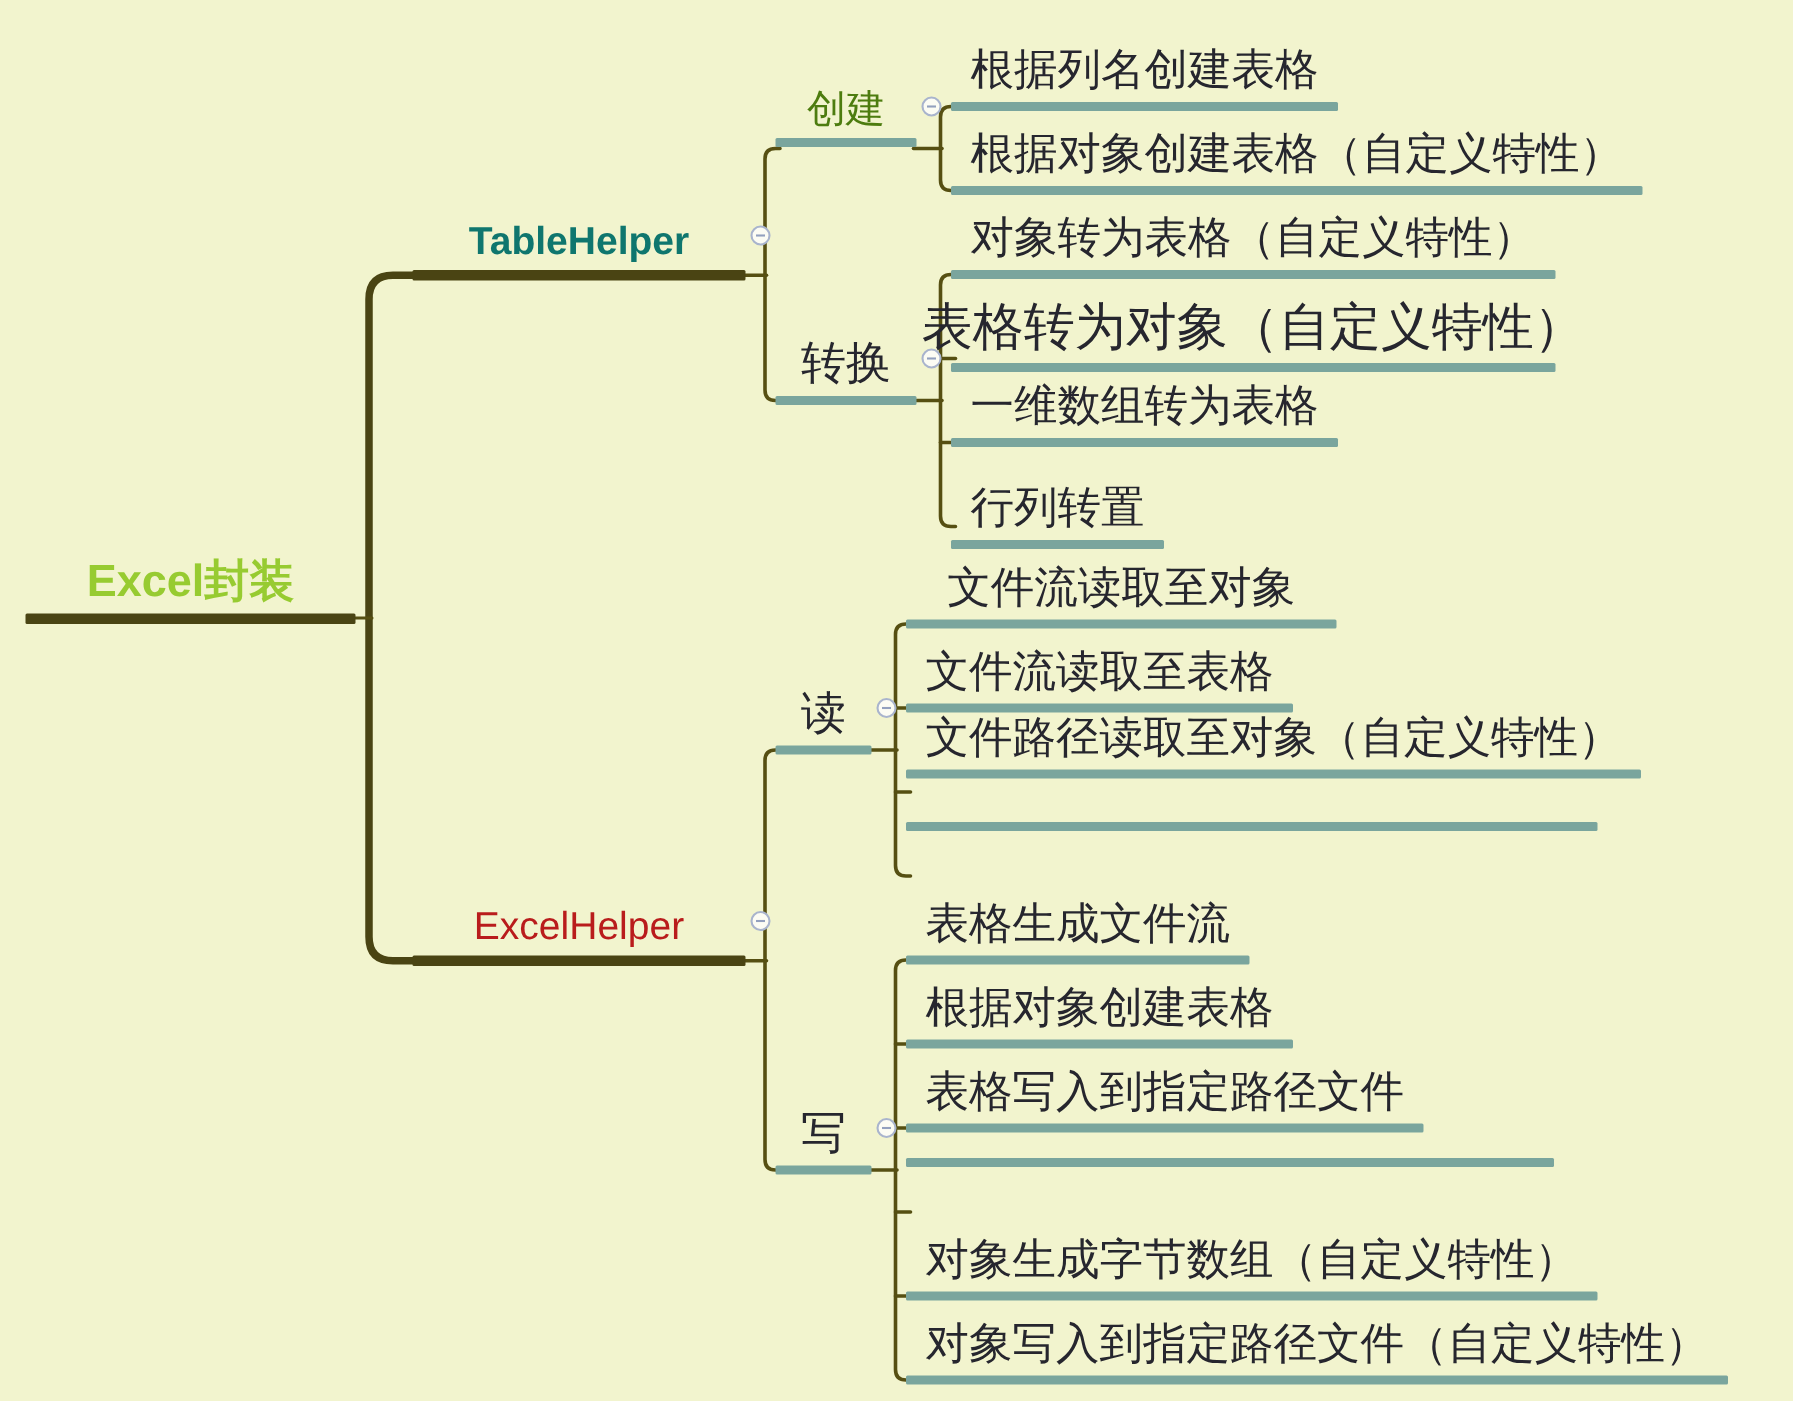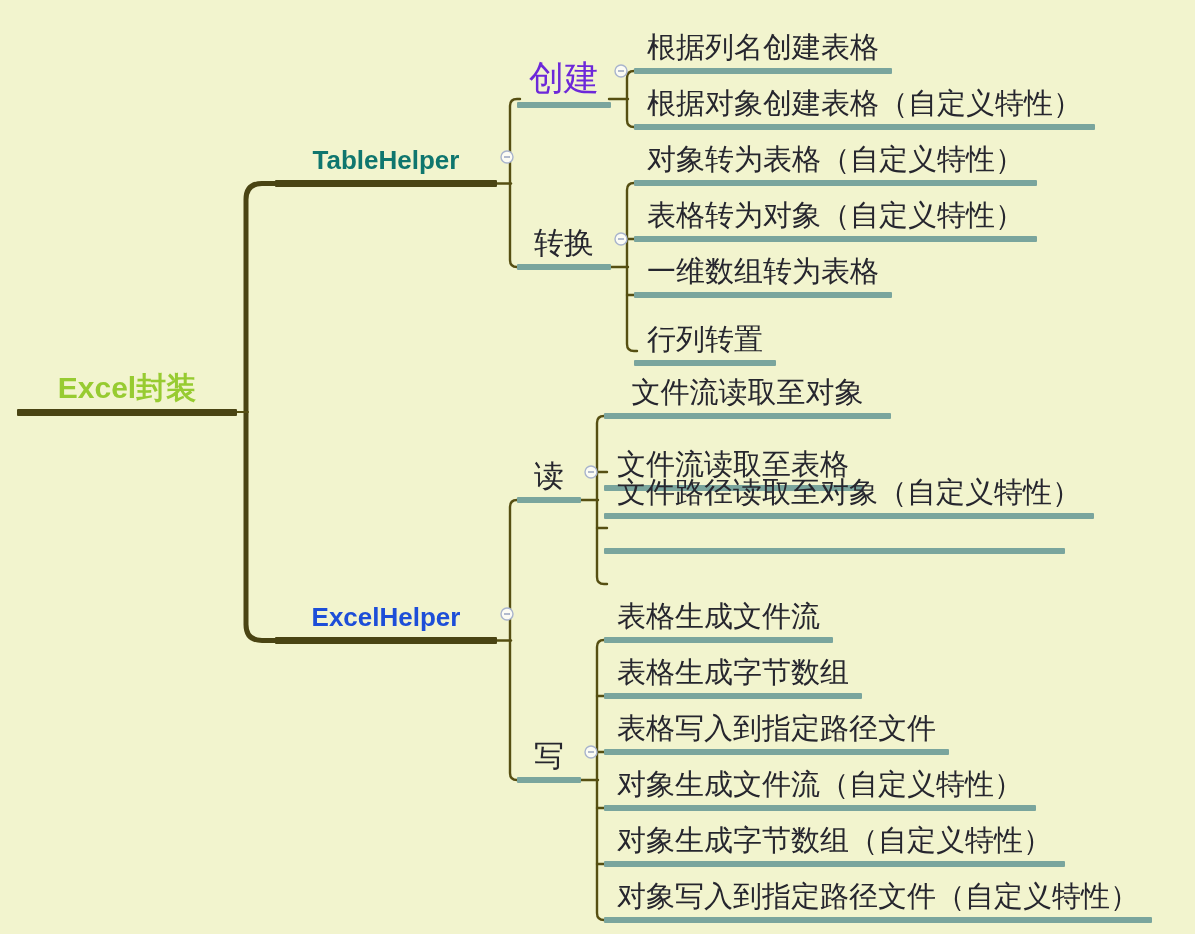--- a/index.html
+++ b/index.html
@@ -67,92 +67,91 @@
   <div id="nodes">
       <div class="node d0" style="left: 17px; width: 220px; top: 370.5px;">
         <span class="label" style="font-size: 30px; font-weight: bold; color: rgb(151, 203, 49);">Excel封装</span>
         <div class="ul" style="height: 7px; background: rgb(74, 68, 19); margin-top: 4px;"></div>
       </div>
       <div class="node d1" style="left: 275px; width: 222px; top: 146px;">
         <span class="label" style="font-size: 26px; font-weight: bold; color: #0f766e;">TableHelper</span>
         <div class="ul" style="height: 7px; background: rgb(74, 68, 19); margin-top: 4px;"></div>
       </div>
       <div class="node d2" style="left: 517px; width: 94px; top: 58px;">
-        <span class="label" style="font-size: 35px; font-weight: normal; color: #6d28d9;">创建</span>
+        <span class="label" style="font-size: 26px; font-weight: normal; color: #4d7c0f;">创建</span>
         <div class="ul" style="height: 6px; background: rgb(122, 165, 157); margin-top: 4px;"></div>
       </div>
       <div class="node d3" style="left: 634px; width: 258px; top: 31px;">
         <span class="label" style="font-size: 29px; font-weight: normal; color: rgb(38, 38, 46);">根据列名创建表格</span>
         <div class="ul" style="height: 6px; background: rgb(122, 165, 157); margin-top: 4px;"></div>
       </div>
       <div class="node d3" style="left: 634px; width: 461px; top: 87px;">
         <span class="label" style="font-size: 29px; font-weight: normal; color: rgb(38, 38, 46);">根据对象创建表格（自定义特性）</span>
         <div class="ul" style="height: 6px; background: rgb(122, 165, 157); margin-top: 4px;"></div>
       </div>
       <div class="node d2" style="left: 517px; width: 94px; top: 226px;">
         <span class="label" style="font-size: 30px; font-weight: normal; color: rgb(38, 38, 46);">转换</span>
         <div class="ul" style="height: 6px; background: rgb(122, 165, 157); margin-top: 4px;"></div>
       </div>
       <div class="node d3" style="left: 634px; width: 403px; top: 143px;">
         <span class="label" style="font-size: 29px; font-weight: normal; color: rgb(38, 38, 46);">对象转为表格（自定义特性）</span>
         <div class="ul" style="height: 6px; background: rgb(122, 165, 157); margin-top: 4px;"></div>
       </div>
       <div class="node d3" style="left: 634px; width: 403px; top: 199px;">
-        <span class="label" style="font-size: 29px; font-weight: normal; color: rgb(38, 38, 46);">表格转为对象（自定义特性）</span>
+        <span class="label" style="font-size: 34px; font-weight: normal; color: rgb(38, 38, 46);">表格转为对象（自定义特性）</span>
         <div class="ul" style="height: 6px; background: rgb(122, 165, 157); margin-top: 4px;"></div>
       </div>
       <div class="node d3" style="left: 634px; width: 258px; top: 255px;">
         <span class="label" style="font-size: 29px; font-weight: normal; color: rgb(38, 38, 46);">一维数组转为表格</span>
         <div class="ul" style="height: 6px; background: rgb(122, 165, 157); margin-top: 4px;"></div>
       </div>
       <div class="node d3" style="left: 634px; width: 142px; top: 311px;">
         <span class="label" style="font-size: 29px; font-weight: normal; color: rgb(38, 38, 46); margin-top: 12px;">行列转置</span>
         <div class="ul" style="height: 6px; background: rgb(122, 165, 157); margin-top: 4px;"></div>
       </div>
       <div class="node d1" style="left: 275px; width: 222px; top: 603px;">
-        <span class="label" style="font-size: 26px; font-weight: bold; color: #1d4ed8;">ExcelHelper</span>
+        <span class="label" style="font-size: 26px; font-weight: normal; color: #b91c1c;">ExcelHelper</span>
         <div class="ul" style="height: 7px; background: rgb(74, 68, 19); margin-top: 4px;"></div>
       </div>
       <div class="node d2" style="left: 517px; width: 64px; top: 459px;">
         <span class="label" style="font-size: 30px; font-weight: normal; color: rgb(38, 38, 46);">读</span>
         <div class="ul" style="height: 6px; background: rgb(122, 165, 157); margin-top: 4px;"></div>
       </div>
       <div class="node d3" style="left: 604px; width: 287px; top: 376px;">
         <span class="label" style="font-size: 29px; font-weight: normal; color: rgb(38, 38, 46);">文件流读取至对象</span>
         <div class="ul" style="height: 6px; background: rgb(122, 165, 157); margin-top: 4px;"></div>
       </div>
       <div class="node d3" style="left: 604px; width: 258px; top: 432px;">
-        <span class="label" style="font-size: 29px; font-weight: normal; color: rgb(38, 38, 46); margin-top: 16px;">文件流读取至表格</span>
+        <span class="label" style="font-size: 29px; font-weight: normal; color: rgb(38, 38, 46);">文件流读取至表格</span>
         <div class="ul" style="height: 6px; background: rgb(122, 165, 157); margin-top: 4px;"></div>
       </div>
       <div class="node d3" style="left: 604px; width: 490px; top: 476px; text-align: right;">
         <span class="label" style="font-size: 29px; font-weight: normal; color: rgb(38, 38, 46);">文件路径读取至对象（自定义特性）</span>
         <div class="ul" style="height: 6px; background: rgb(122, 165, 157); margin-top: 4px;"></div>
       </div>
       <div class="node d3" style="left: 604px; width: 461px; top: 544px;">
         <div class="ul" style="height: 6px; background: rgb(122, 165, 157); margin-top: 4px;"></div>
       </div>
       <div class="node d2" style="left: 517px; width: 64px; top: 739px;">
         <span class="label" style="font-size: 30px; font-weight: normal; color: rgb(38, 38, 46);">写</span>
         <div class="ul" style="height: 6px; background: rgb(122, 165, 157); margin-top: 4px;"></div>
       </div>
       <div class="node d3" style="left: 604px; width: 229px; top: 600px;">
         <span class="label" style="font-size: 29px; font-weight: normal; color: rgb(38, 38, 46);">表格生成文件流</span>
         <div class="ul" style="height: 6px; background: rgb(122, 165, 157); margin-top: 4px;"></div>
       </div>
       <div class="node d3" style="left: 604px; width: 258px; top: 656px;">
-        <span class="label" style="font-size: 29px; font-weight: normal; color: rgb(38, 38, 46);">表格生成字节数组</span>
+        <span class="label" style="font-size: 29px; font-weight: normal; color: rgb(38, 38, 46);">根据对象创建表格</span>
         <div class="ul" style="height: 6px; background: rgb(122, 165, 157); margin-top: 4px;"></div>
       </div>
       <div class="node d3" style="left: 604px; width: 345px; top: 712px;">
         <span class="label" style="font-size: 29px; font-weight: normal; color: rgb(38, 38, 46);">表格写入到指定路径文件</span>
         <div class="ul" style="height: 6px; background: rgb(122, 165, 157); margin-top: 4px;"></div>
       </div>
       <div class="node d3" style="left: 604px; width: 432px; top: 768px;">
-        <span class="label" style="font-size: 29px; font-weight: normal; color: rgb(38, 38, 46);">对象生成文件流（自定义特性）</span>
         <div class="ul" style="height: 6px; background: rgb(122, 165, 157); margin-top: 4px;"></div>
       </div>
       <div class="node d3" style="left: 604px; width: 461px; top: 824px;">
         <span class="label" style="font-size: 29px; font-weight: normal; color: rgb(38, 38, 46);">对象生成字节数组（自定义特性）</span>
         <div class="ul" style="height: 6px; background: rgb(122, 165, 157); margin-top: 4px;"></div>
       </div>
       <div class="node d3" style="left: 604px; width: 548px; top: 880px;">
         <span class="label" style="font-size: 29px; font-weight: normal; color: rgb(38, 38, 46);">对象写入到指定路径文件（自定义特性）</span>
         <div class="ul" style="height: 6px; background: rgb(122, 165, 157); margin-top: 4px;"></div>
       </div>

